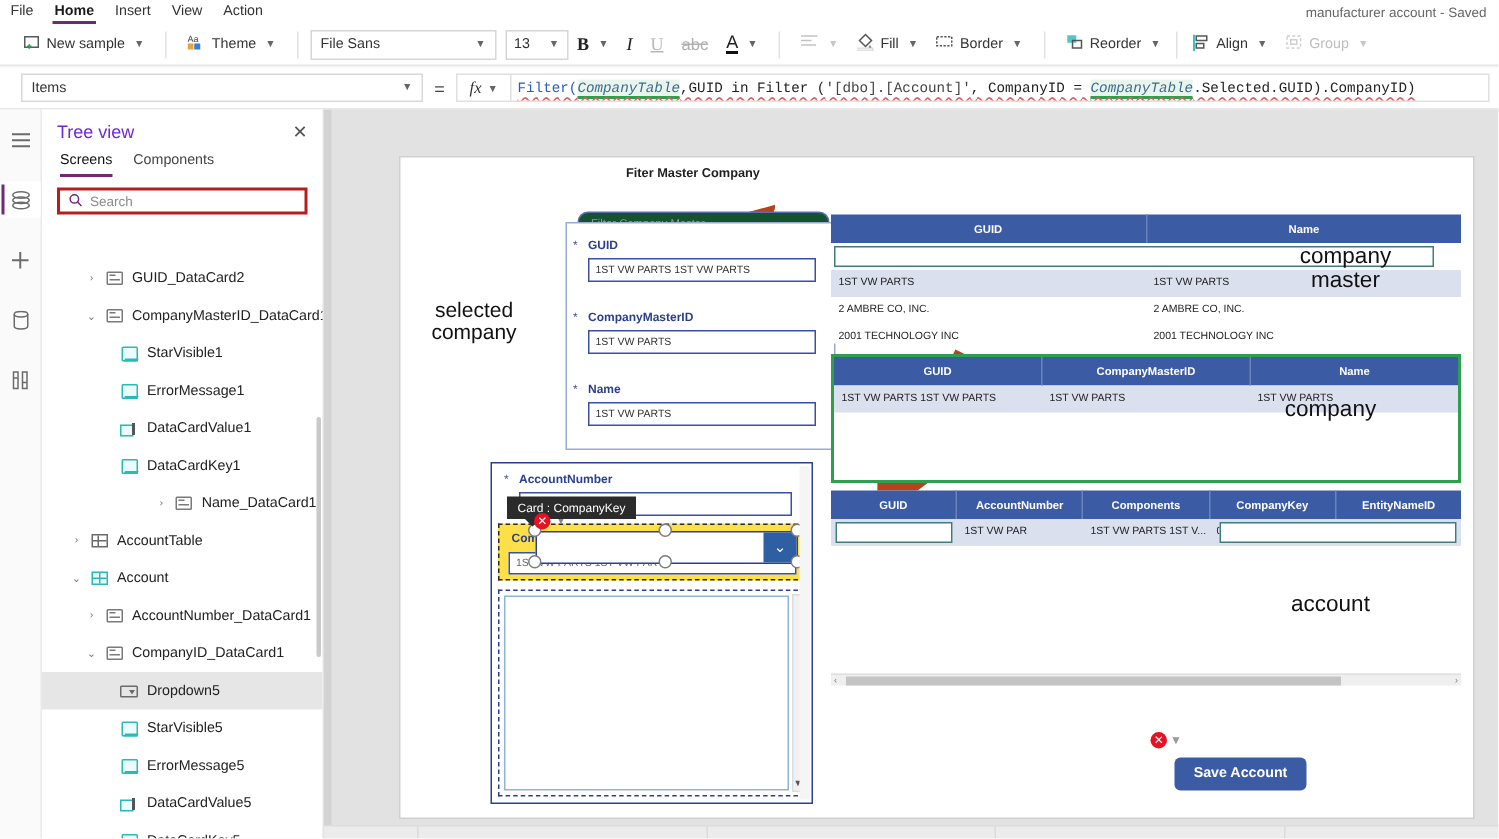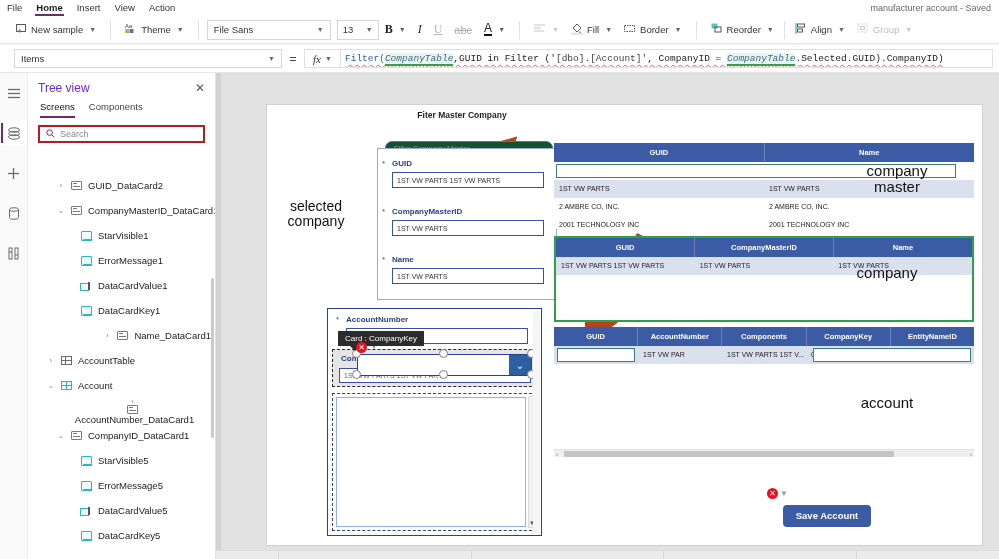--- a/index.html
+++ b/index.html
@@ -193,21 +193,21 @@
     background:#fff; border:1px solid #2a3f8f;
   }
   .acct-num-lbl { position:absolute; left:18px; top:6px; font-size:8px; font-weight:bold; color:#2a3f8f; }
   .acct-num-star { position:absolute; left:8px; top:6px; font-size:8px; color:#3b4fa3; }
   .acct-num-val {
     position:absolute; left:18px; top:19px; width:182px; height:16px;
     border:1px solid #3b4fa3; background:#fff;
   }
   .sel-card {
     position:absolute; left:4px; top:40px; width:205px; height:38px;
-    border:1.5px dashed #2b2b2b; background:#e5e5e5;
+    border:1.5px dashed #2b2b2b; background:#fde047;
   }
   .sel-card .clbl { position:absolute; left:8px; top:4px; font-size:8px; font-weight:bold; color:#2a3f8f; }
   .sel-card .cval {
     position:absolute; left:6px; top:18px; width:192px; height:15px;
     border:1px solid #3b4fa3; background:#fff; font-size:7px; color:#666;
     line-height:14px; padding-left:4px;
   }
   .dropdown-ctl {
     position:absolute; left:24px; top:4px; width:175px; height:22px;
     border:1.5px solid #2a3f8f; background:#fff;
@@ -584,33 +584,40 @@
           </span>
           <span class="tlabel">AccountTable</span>
         </div>
         <div class="tnode" style="padding-left: 16px;">
           <span class="tw">⌄</span>
           <span class="ticon">
             <span class="ic-form"></span>
           </span>
           <span class="tlabel">Account</span>
         </div>
-        <div class="tnode" style="padding-left: 26px; flex-direction: column;">
+        <div class="tnode" style="padding-left: 26px;">
           <span class="tw">›</span>
           <span class="ticon">
             <span class="ic-card"></span>
           </span>
           <span class="tlabel">AccountNumber_DataCard1</span>
         </div>
         <div class="tnode" style="padding-left: 26px;">
           <span class="tw">⌄</span>
           <span class="ticon">
             <span class="ic-card"></span>
           </span>
           <span class="tlabel">CompanyID_DataCard1</span>
+        </div>
+        <div class="tnode sel" style="padding-left: 36px;">
+          <span class="tw"></span>
+          <span class="ticon">
+            <span class="ic-drop"></span>
+          </span>
+          <span class="tlabel">Dropdown5</span>
         </div>
         <div class="tnode" style="padding-left: 36px;">
           <span class="tw"></span>
           <span class="ticon">
             <span class="ic-label"></span>
           </span>
           <span class="tlabel">StarVisible5</span>
         </div>
         <div class="tnode" style="padding-left: 36px;">
           <span class="tw"></span>

